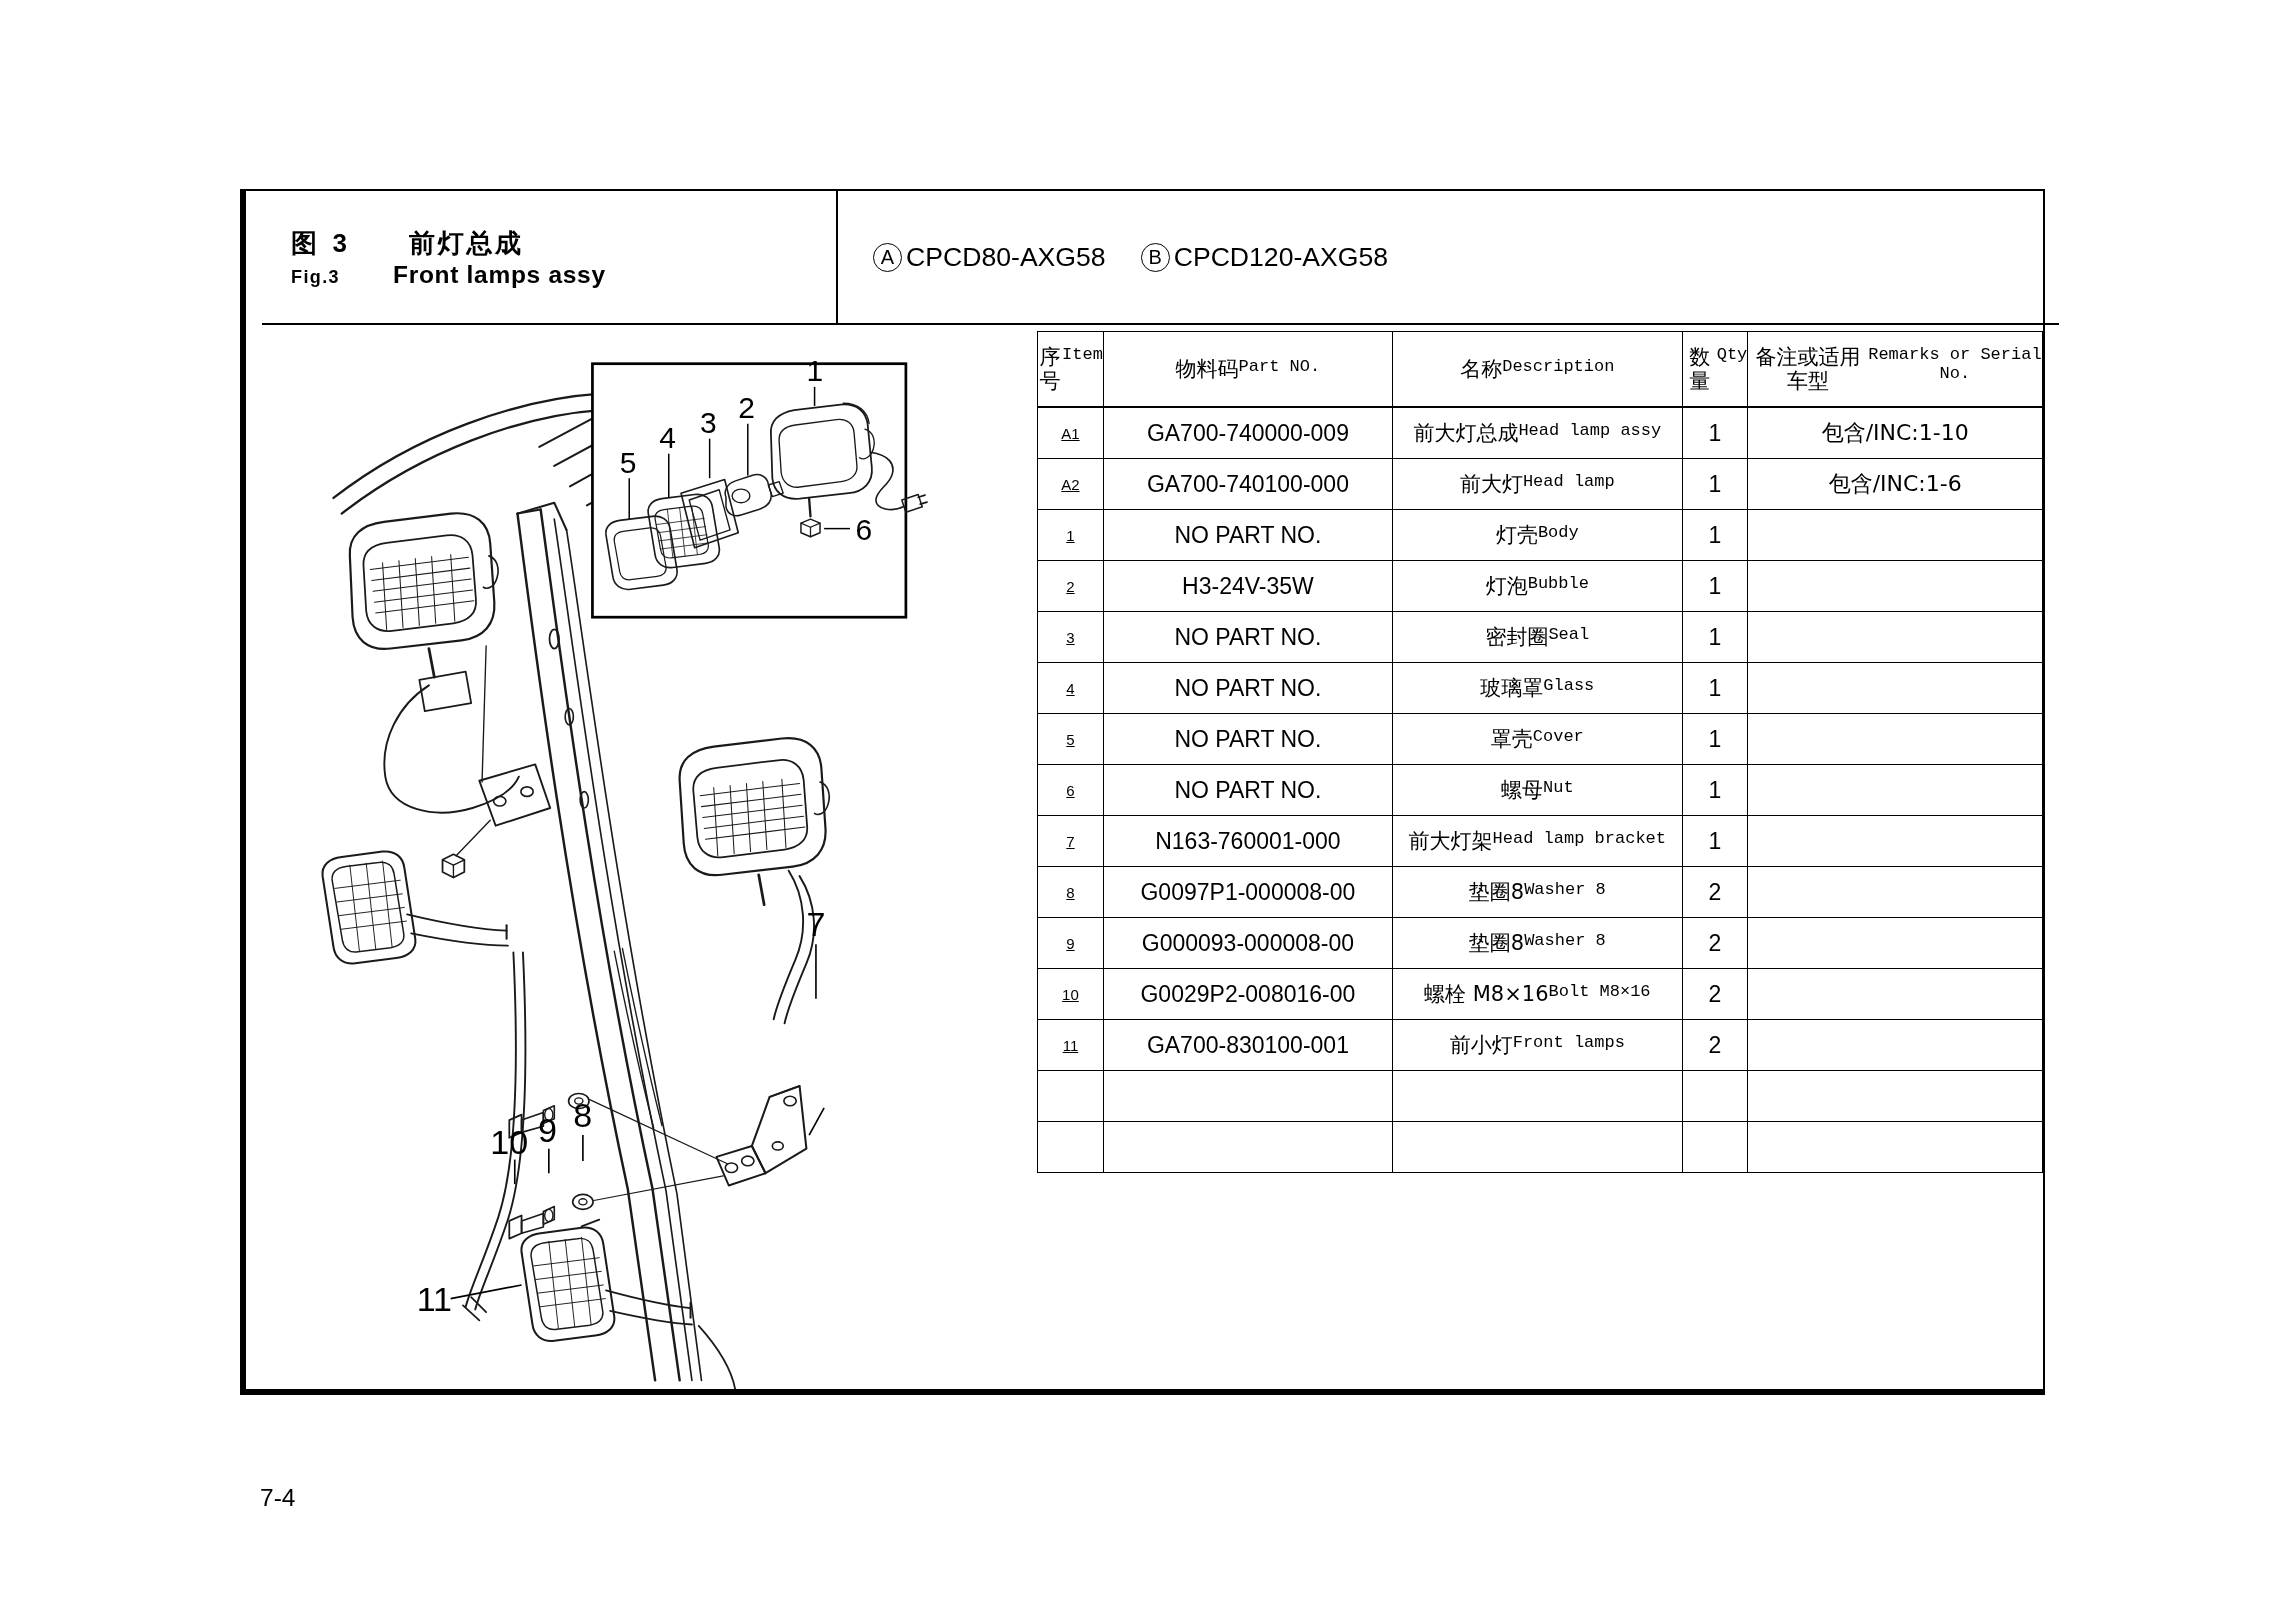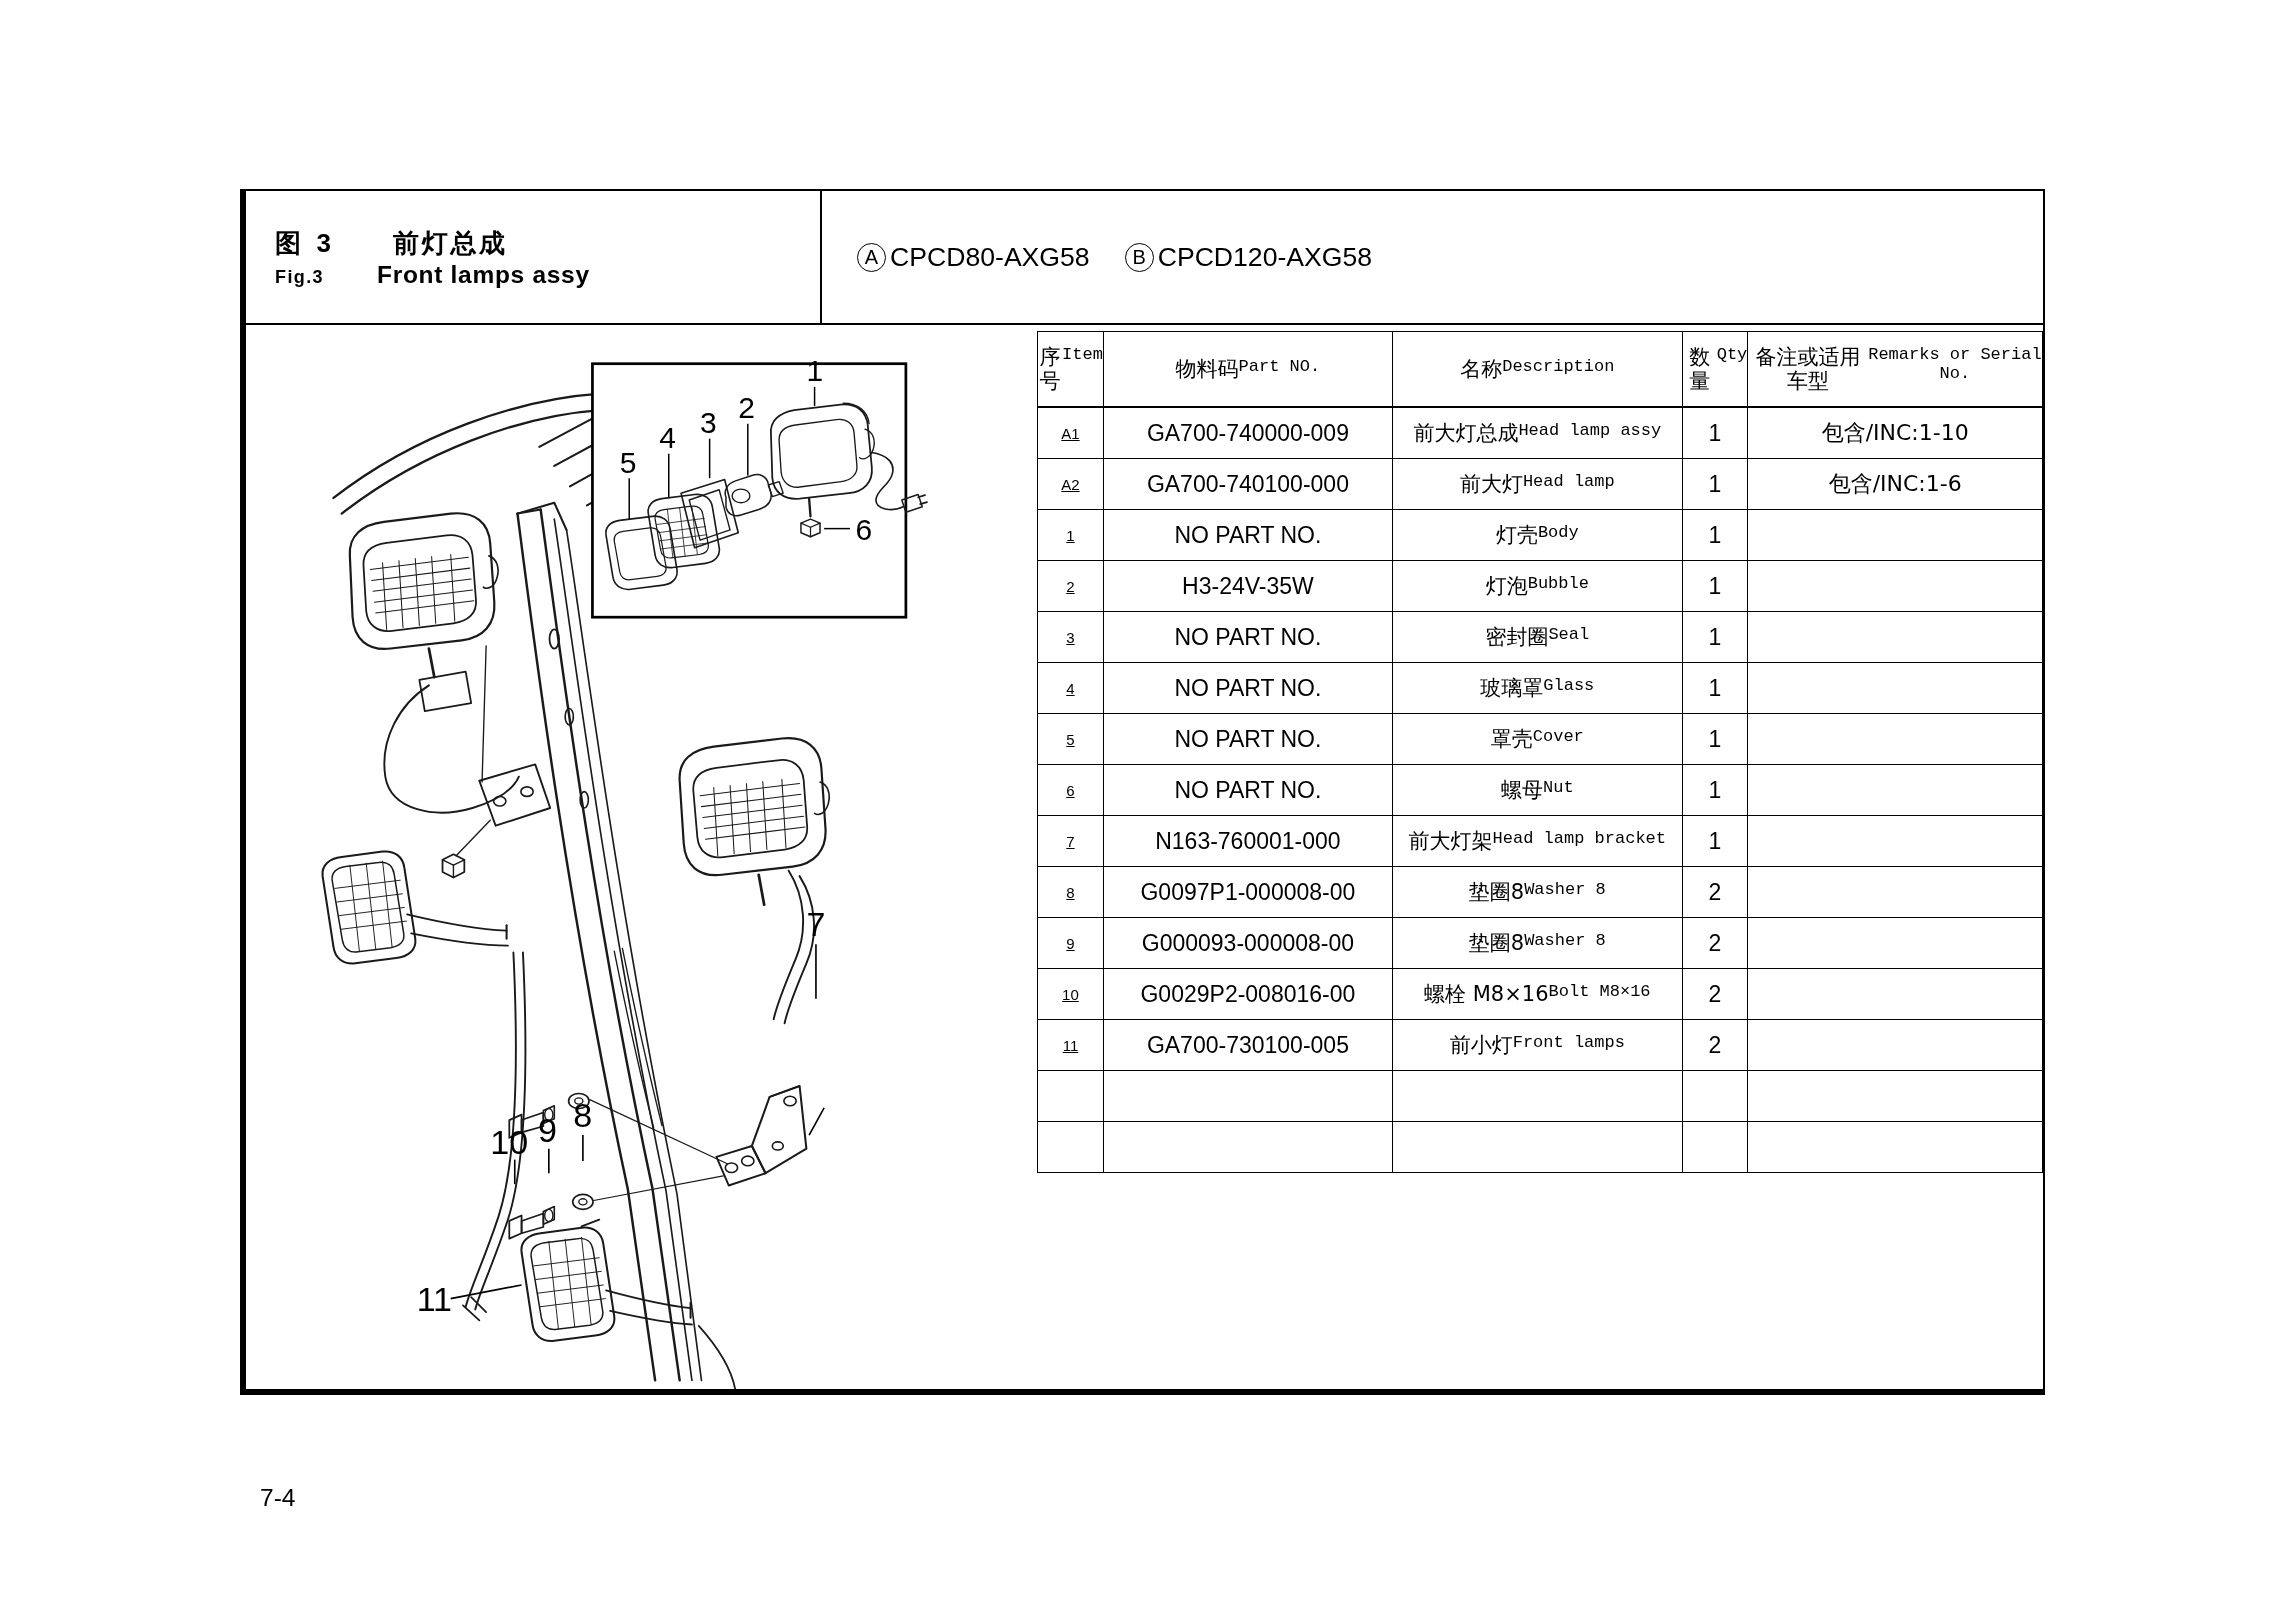--- a/index.html
+++ b/index.html
@@ -26,21 +26,21 @@
     border: 2px solid #000;
     border-left-width: 6.1px;
     border-bottom-width: 6.1px;
     box-sizing: border-box;
     background: #fff;
   }
 
   
   #header-band {
     position: absolute;
-    left: 0; top: 0;
+    left: 16px; top: 0;
     width: 100%;
     height: 134px;
     box-sizing: border-box;
     border-bottom: 2.7px solid #000;
     display: flex;
   }
   #title-cell {
     width: 576px;
     box-sizing: border-box;
     border-right: 2px solid #000;
@@ -672,21 +672,21 @@
               <div class="cell-two">
                 <span class="cn-t">螺栓 M8×16</span>
                 <span class="en-t">Bolt M8×16</span>
               </div>
             </td>
             <td class="col-qty r-qty">2</td>
             <td class="col-remarks r-rem"></td>
           </tr>
           <tr class="data-row">
             <td class="col-item r-item">11</td>
-            <td class="col-part r-part">GA700-730100-005</td>
+            <td class="col-part r-part">GA700-830100-001</td>
             <td class="col-desc r-desc">
               <div class="cell-two">
                 <span class="cn-t">前小灯</span>
                 <span class="en-t">Front lamps</span>
               </div>
             </td>
             <td class="col-qty r-qty">2</td>
             <td class="col-remarks r-rem"></td>
           </tr>
           <tr class="blank-row">

